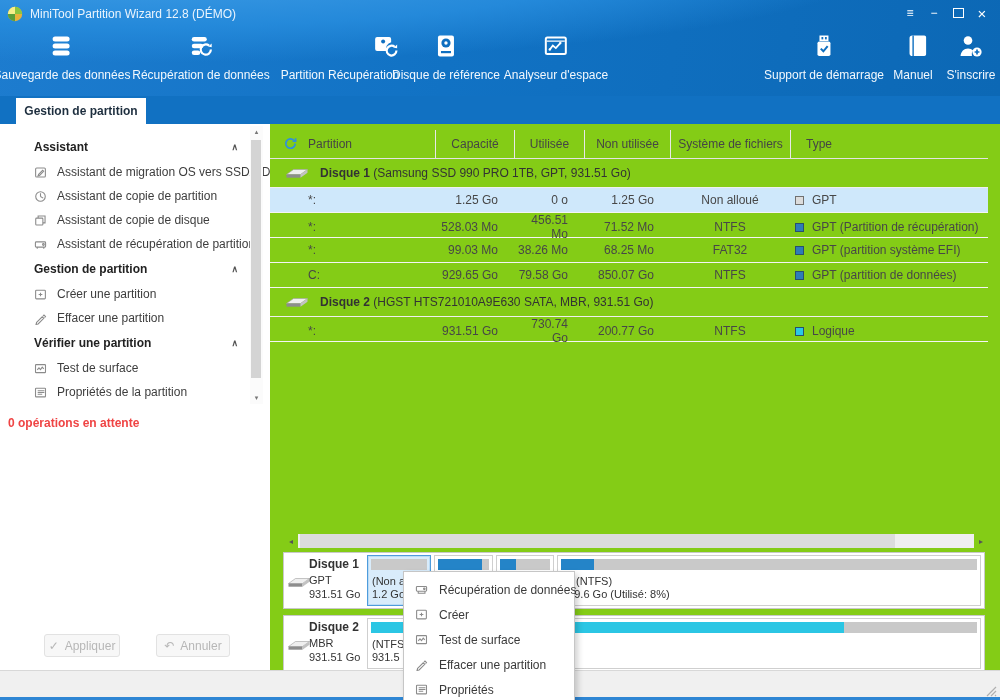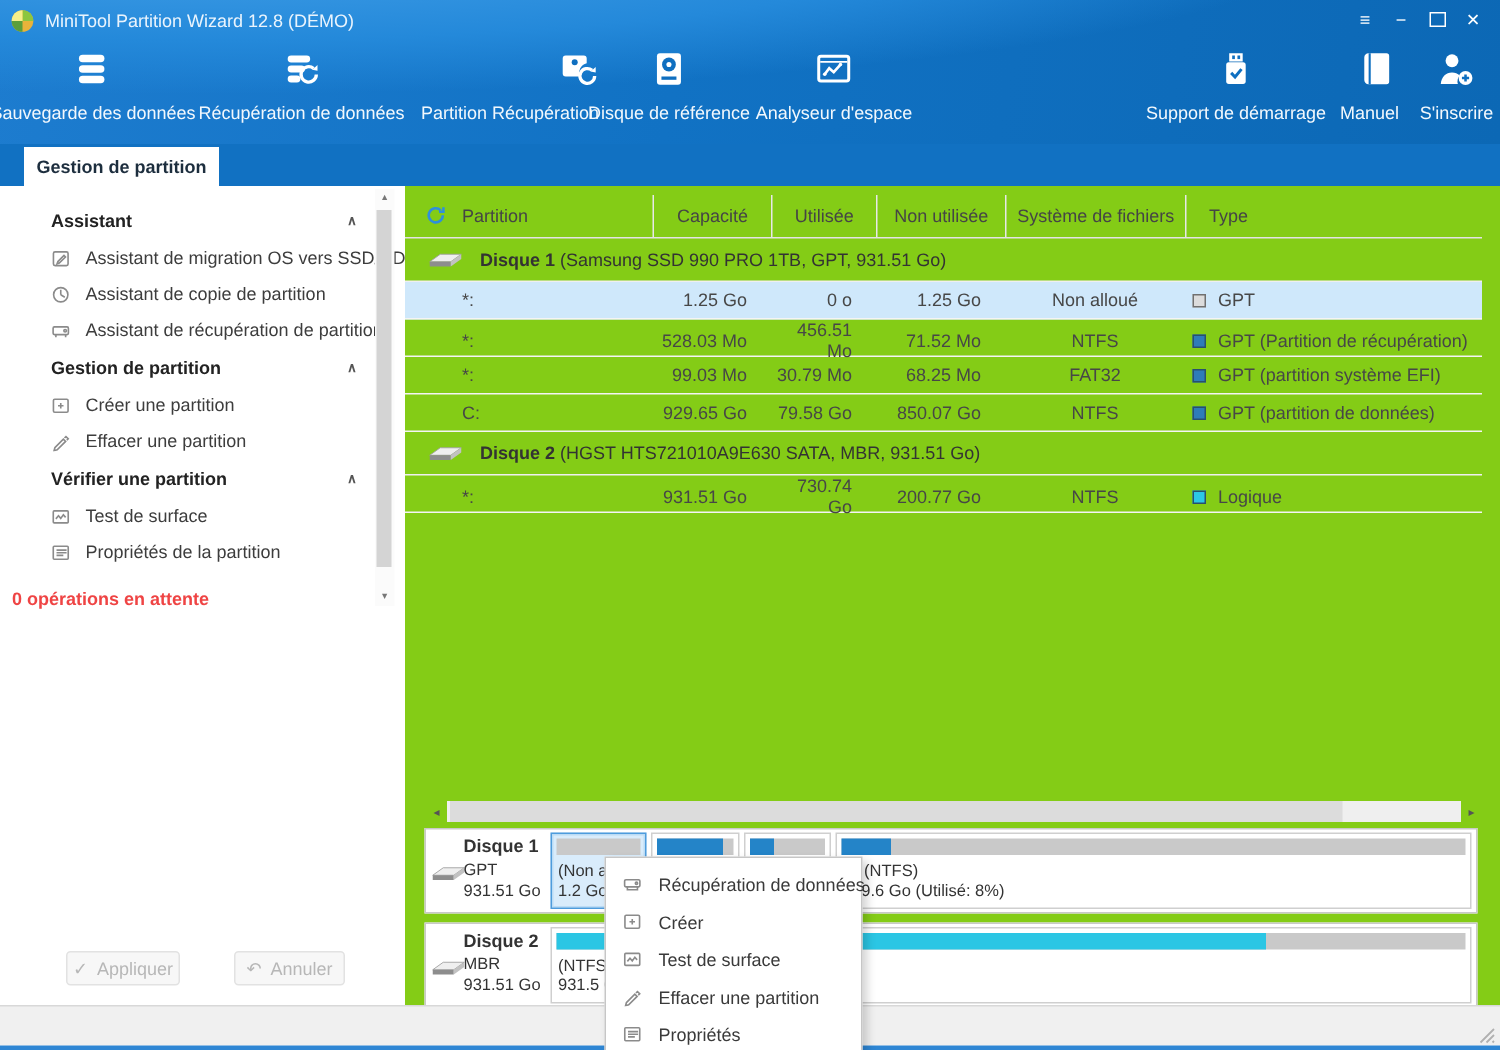--- a/index.html
+++ b/index.html
@@ -206,20 +206,27 @@
         </div>
         <div class="side-item">
           <svg class="mi" viewBox="0 0 12 12" fill="none" stroke="#8b8b8b" stroke-width="1">
             <circle cx="6" cy="6" r="4.4"></circle>
             <path d="M6 6V2.9M6 6l2.5 1.5"></path>
           </svg>
           <span>Assistant de copie de partition</span>
         </div>
         <div class="side-item">
           <svg class="mi" viewBox="0 0 12 12" fill="none" stroke="#8b8b8b" stroke-width="1">
+            <rect x="1.6" y="3.8" width="6.6" height="6.4" rx="0.8"></rect>
+            <path d="M3.8 3.8V1.8h6.4v6.4H8.2"></path>
+          </svg>
+          <span>Assistant de copie de disque</span>
+        </div>
+        <div class="side-item">
+          <svg class="mi" viewBox="0 0 12 12" fill="none" stroke="#8b8b8b" stroke-width="1">
             <rect x="1.3" y="3.6" width="9.4" height="4.8" rx="0.8"></rect>
             <path d="M3 8.4v1.6M9 8.4v1.6"></path>
             <circle cx="8.7" cy="6" r="0.8"></circle>
           </svg>
           <span>Assistant de récupération de partition</span>
         </div>
         <div class="side-header">
           <span>Gestion de partition</span>
           <span class="collapse">∧</span>
         </div>
@@ -326,21 +333,21 @@
           <div class="c-num">71.52 Mo</div>
           <div class="c-fs">NTFS</div>
           <div class="c-type">
             <span class="sq primary"></span>
             <span>GPT (Partition de récupération)</span>
           </div>
         </div>
         <div class="t-row">
           <div class="c-part">*:</div>
           <div class="c-num">99.03 Mo</div>
-          <div class="c-num">30.79 Mo</div>
+          <div class="c-num">38.26 Mo</div>
           <div class="c-num">68.25 Mo</div>
           <div class="c-fs">FAT32</div>
           <div class="c-type">
             <span class="sq primary"></span>
             <span>GPT (partition système EFI)</span>
           </div>
         </div>
         <div class="t-row">
           <div class="c-part">C:</div>
           <div class="c-num">929.65 Go</div>

